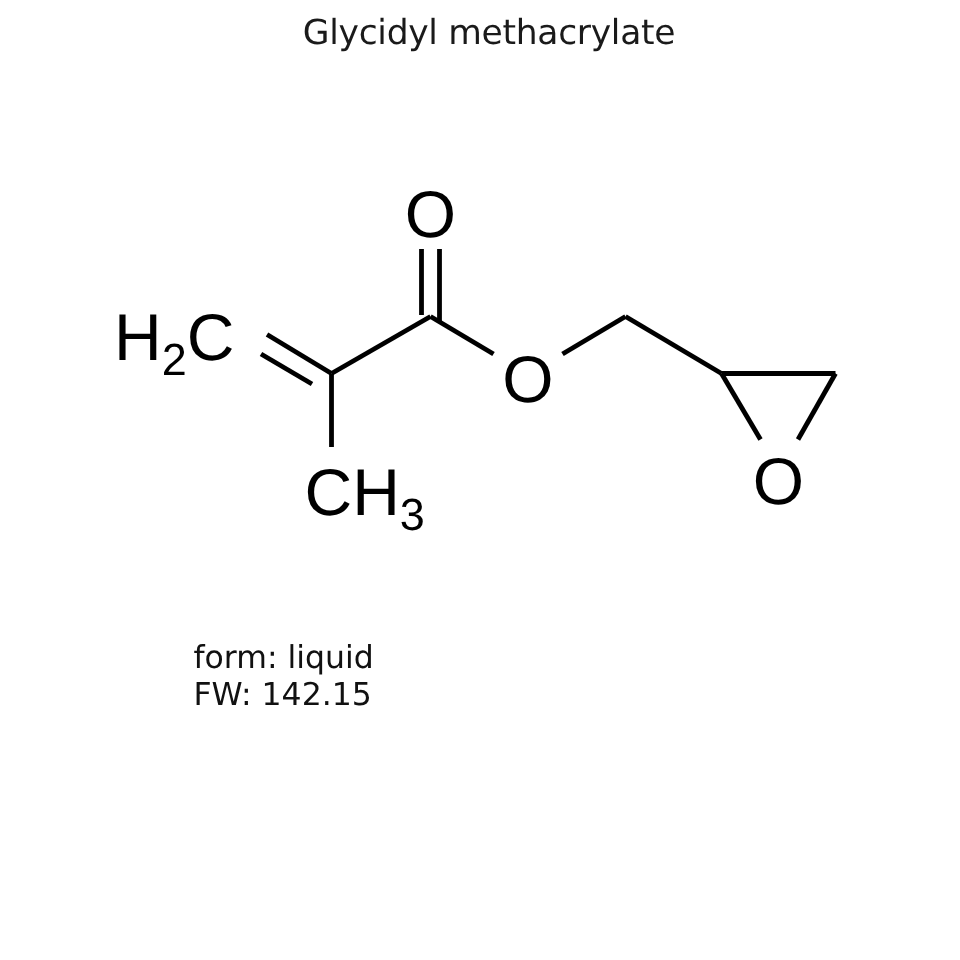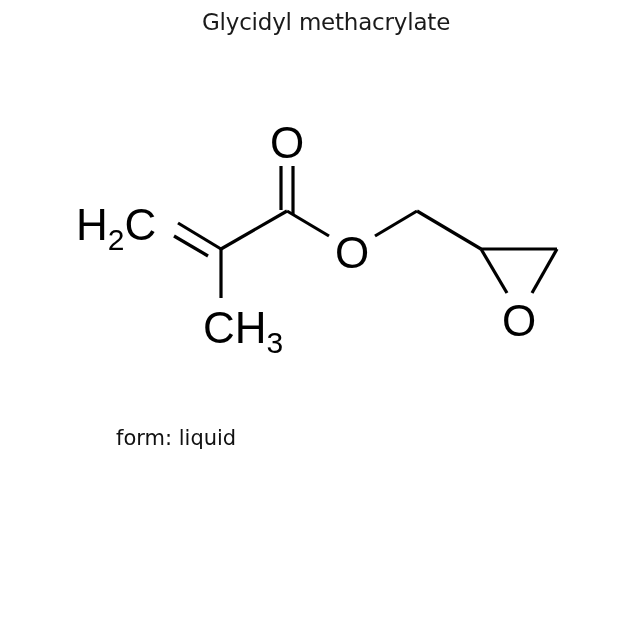--- a/index.html
+++ b/index.html
@@ -1,20 +1,20 @@
 <!DOCTYPE html>
 <html><head>
   <meta charset="utf-8">
   <style>
     html, body { margin: 0; padding: 0; background: #ffffff; }
     body { width: 640px; height: 640px; position: relative; overflow: hidden; font-family: "DejaVu Sans", sans-serif; color: #111; }
     .title { position: absolute; left: 0; width: 652px; top: 9px; text-align: center; font-family: "DejaVu Sans", sans-serif; font-size: 23px; color: #1a1a1a; letter-spacing: -0.2px; }
     svg.mol { position: absolute; left: 0; top: 0; }
     .atom { font-family: "Liberation Sans", sans-serif; fill: #000; }
-    .info { position: absolute; left: 116px; top: 426px; font-family: "DejaVu Sans", sans-serif; font-size: 21px; line-height: 25px; color: #111; }
+    .info { position: absolute; left: 129px; top: 426px; font-family: "DejaVu Sans", sans-serif; font-size: 21px; line-height: 25px; color: #111; }
     .info div { white-space: nowrap; }
   </style>
 </head>
 <body>
 
 <div class="title">Glycidyl methacrylate</div>
 
 <svg class="mol" width="640" height="640" viewBox="0 0 640 640">
   <g stroke="#000" stroke-width="3.2" stroke-linecap="butt" fill="none">
 
@@ -49,13 +49,14 @@
 
   <text class="atom" x="519" y="336" font-size="44" text-anchor="middle">O</text>
 
   <text class="atom" x="203" y="343" font-size="44">
     <tspan>CH</tspan><tspan font-size="30" dy="10">3</tspan>
   </text>
 </svg>
 
 <div class="info">
   <div>form: liquid</div>
+  <div>FW: 142.15</div>
 </div>
 
 </body></html>

